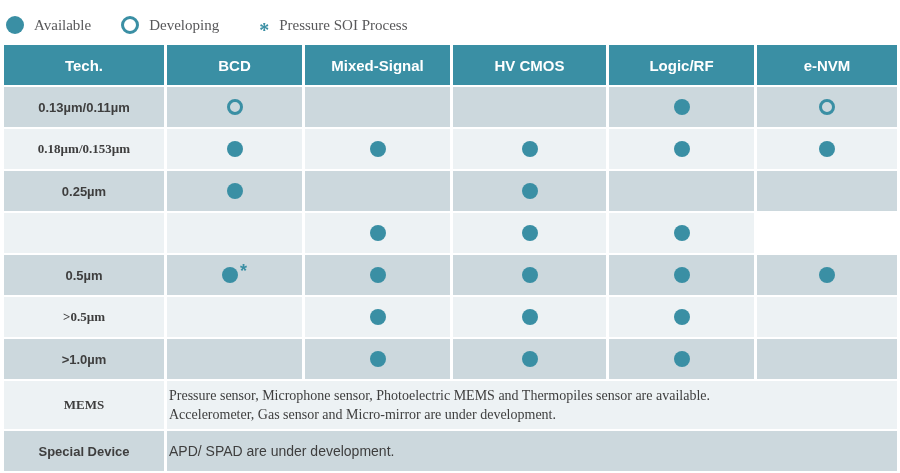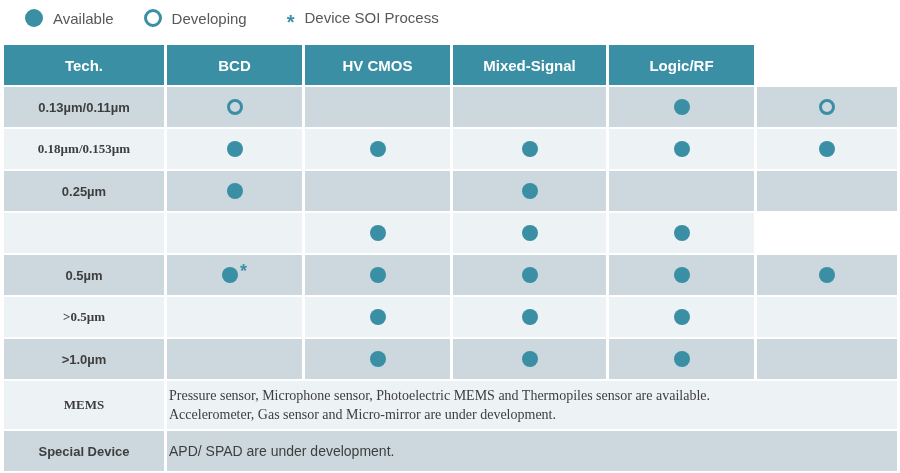--- a/index.html
+++ b/index.html
@@ -9,24 +9,25 @@
     height: 473px;
     background: #ffffff;
     font-family: "Liberation Sans", "DejaVu Sans", sans-serif;
     overflow: hidden;
   }
   .page { width: 900px; height: 473px; position: relative; }
 
   
   .legend {
     display: flex;
-    align-items: flex-start;
-    padding: 9px 0 0 25px;
+    align-items: flex-end;
+    padding: 9px 0 0 6px;
     height: 34px;
     box-sizing: border-box;
+    font-family: Liberation Serif, serif;
   }
   .legend-item { display: flex; align-items: center; }
   .legend-text { font-size: 15px; color: #58585a; margin-left: 10px; }
   .dot {
     width: 16px; height: 16px;
     border-radius: 50%;
     background: #3a8fa4;
     display: inline-block;
     box-sizing: border-box;
   }
@@ -103,32 +104,33 @@
       <span class="legend-text">Available</span>
     </div>
     <div class="legend-gap1"></div>
     <div class="legend-item">
       <span class="dot open"></span>
       <span class="legend-text">Developing</span>
     </div>
     <div class="legend-gap2"></div>
     <div class="legend-item">
       <span class="soi-star">*</span>
-      <span class="legend-text">Device SOI Process</span>
+      <span class="legend-text">Pressure SOI Process</span>
     </div>
   </div>
 
   <div class="table">
 
     <div class="row header">
       <div class="cell">Tech.</div>
       <div class="cell">BCD</div>
+      <div class="cell">Mixed-Signal</div>
       <div class="cell">HV CMOS</div>
-      <div class="cell">Mixed-Signal</div>
       <div class="cell">Logic/RF</div>
+      <div class="cell">e-NVM</div>
     </div>
 
     <div class="row r-dark">
       <div class="cell tech">0.13µm/0.11µm</div>
       <div class="cell">
           <span class="dot open"></span>
         </div>
       <div class="cell"></div>
       <div class="cell"></div>
       <div class="cell">

